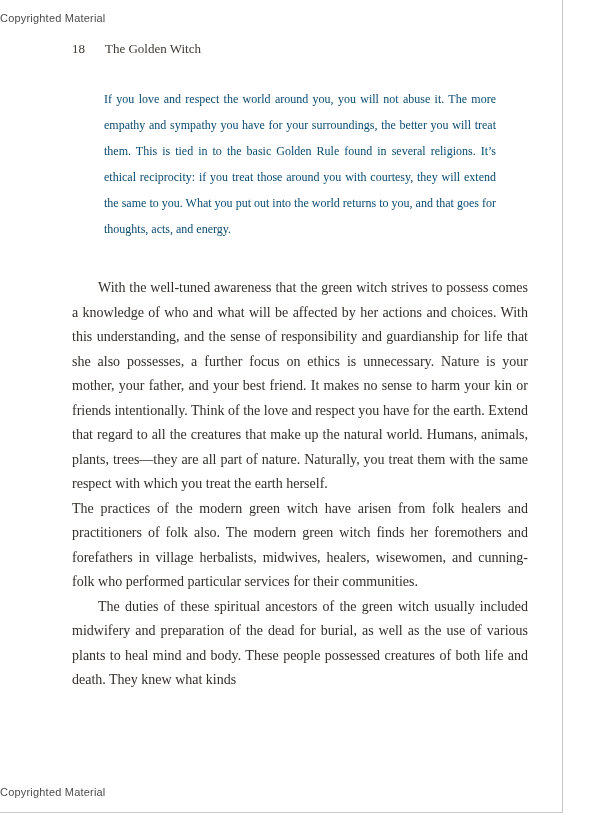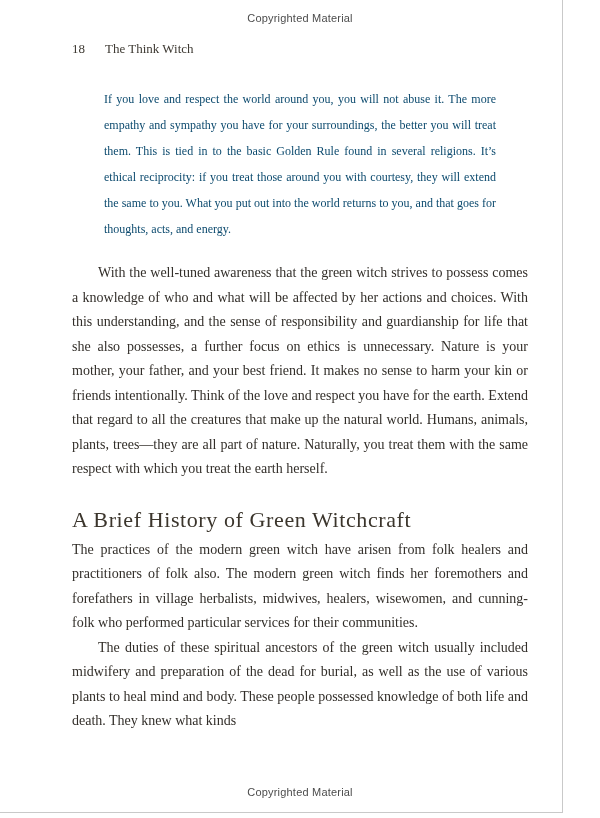--- a/index.html
+++ b/index.html
@@ -20,21 +20,21 @@
     left: 0;
     top: 0;
     width: 562px;
     height: 812px;
     border-right: 1px solid #c9c9c9;
     border-bottom: 1px solid #c9c9c9;
     pointer-events: none;
   }
   .watermark {
     width: 600px;
-    text-align: center;
+    text-align: left;
     font-family: "Liberation Sans", sans-serif;
     font-size: 11px;
     color: #4c4c4c;
     letter-spacing: 0.2px;
   }
   .watermark.top {
     padding-top: 12px;
   }
   .watermark.bottom {
     position: absolute;
@@ -60,21 +60,21 @@
   }
   .body {
     width: 456px;
     margin: 0 0 0 72px;
     font-size: 14px;
     line-height: 24.5px;
     text-align: justify;
     color: #322e29;
   }
   .body.first {
-    margin-top: 19px;
+    margin-top: 34px;
   }
   .body.indent {
     text-indent: 26px;
   }
   .heading {
     margin: 25px 0 5px 72px;
     font-size: 22px;
     font-weight: normal;
     letter-spacing: 0.6px;
     color: #3b352c;
@@ -83,27 +83,26 @@
 </head>
 <body>
 
 <div class="page">
   <div class="page-edge"></div>
 
   <div class="watermark top">Copyrighted Material</div>
 
   <div class="running-header">
     <span class="page-num">18</span>
-    <span class="book-title">The Think Witch</span>
+    <span class="book-title">The Golden Witch</span>
   </div>
 
   <div class="blockquote">If you love and respect the world around you, you will not abuse it. The more empathy and sympathy you have for your surroundings, the better you will treat them. This is tied in to the basic Golden Rule found in several religions. It’s ethical reciprocity: if you treat those around you with courtesy, they will extend the same to you. What you put out into the world returns to you, and that goes for thoughts, acts, and energy.</div>
 
   <p class="body first indent">With the well-tuned awareness that the green witch strives to possess comes a knowledge of who and what will be affected by her actions and choices. With this understanding, and the sense of responsibility and guardianship for life that she also possesses, a further focus on ethics is unnecessary. Nature is your mother, your father, and your best friend. It makes no sense to harm your kin or friends intentionally. Think of the love and respect you have for the earth. Extend that regard to all the creatures that make up the natural world. Humans, animals, plants, trees—they are all part of nature. Naturally, you treat them with the same respect with which you treat the earth herself.</p>
 
-  <h2 class="heading">A Brief History of Green Witchcraft</h2>
 
   <p class="body">The practices of the modern green witch have arisen from folk healers and practitioners of folk also. The modern green witch finds her foremothers and forefathers in village herbalists, midwives, healers, wisewomen, and cunning-folk who performed particular services for their communities.</p>
 
-  <p class="body indent">The duties of these spiritual ancestors of the green witch usually included midwifery and preparation of the dead for burial, as well as the use of various plants to heal mind and body. These people possessed knowledge of both life and death. They knew what kinds</p>
+  <p class="body indent">The duties of these spiritual ancestors of the green witch usually included midwifery and preparation of the dead for burial, as well as the use of various plants to heal mind and body. These people possessed creatures of both life and death. They knew what kinds</p>
 
   <div class="watermark bottom">Copyrighted Material</div>
 </div>
 
 </body></html>

